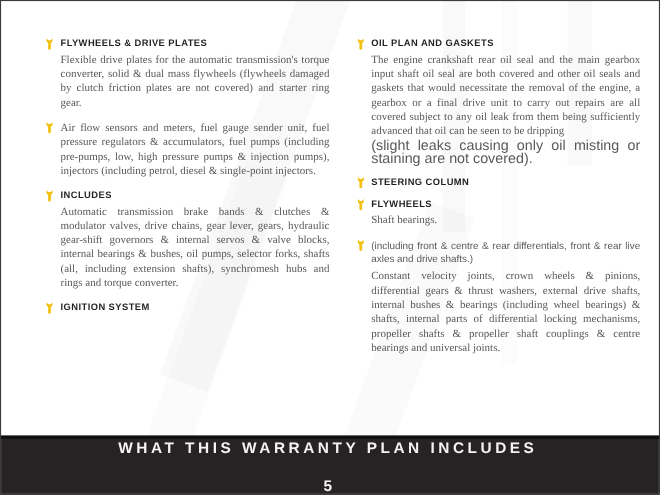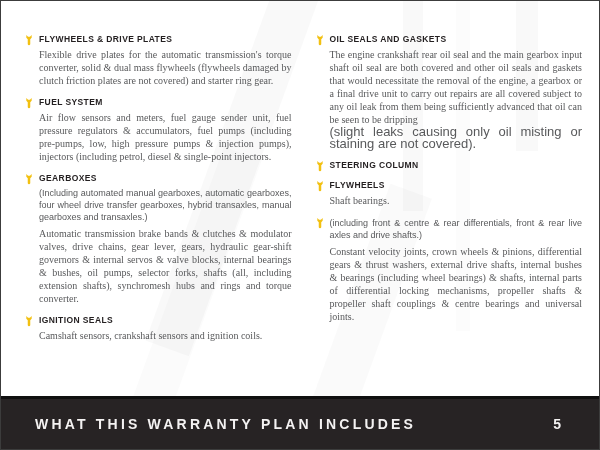--- a/index.html
+++ b/index.html
@@ -22,21 +22,21 @@
   .wm-diag-2 { left: 150px; top: 140px; width: 40px; height: 420px; transform: rotate(20deg); background: rgba(80,80,80,0.025); }
   .wm-vert-1 { left: 402px; top: 0; width: 20px; height: 210px; }
   .wm-vert-2 { left: 455px; top: 0; width: 14px; height: 330px; background: rgba(80,80,80,0.02); }
   .wm-vert-3 { left: 515px; top: 0; width: 22px; height: 150px; }
   .wm-diag-3 { left: 330px; top: 180px; width: 44px; height: 340px; transform: rotate(20deg); background: rgba(80,80,80,0.03); }
 
   .content {
     position: relative;
     display: flex;
     gap: 24px;
-    padding: 33px 17px 0 24px;
+    padding: 33px 17px 0 40px;
     height: 397px;
     overflow: hidden;
   }
   .column { flex: 1; min-width: 0; }
 
   .section { position: relative; padding-left: 14px; margin-bottom: 10px; }
   .sec-icon {
     position: absolute;
     left: 0;
     top: 1px;
@@ -77,20 +77,21 @@
     left: 0;
     bottom: 0;
     width: 100%;
     height: 53px;
     background: #272324;
     border-top: 3px solid #101010;
     display: flex;
     align-items: center;
     justify-content: space-between;
     padding: 0 38px 0 34px;
+    flex-direction: column;
   }
   .footer-title {
     color: #f4f2f2;
     font-size: 14px;
     font-weight: bold;
     letter-spacing: 3.2px;
     white-space: nowrap;
   }
   .footer-page {
     color: #f4f2f2;
@@ -118,52 +119,49 @@
     <div class="sec-title">FLYWHEELS &amp; DRIVE PLATES</div>
 
     <div class="sec-body">Flexible drive plates for the automatic transmission's torque converter, solid &amp; dual mass flywheels (flywheels damaged by clutch friction plates are not covered) and starter ring gear.</div>
 
   </div>
 
   <div class="section">
     <svg class="sec-icon" viewBox="0 0 10 14" xmlns="http://www.w3.org/2000/svg">
       <path class="wrench-path" d="M1.6 0 L3.8 2.1 L6.2 2.1 L8.4 0 L8.4 3.6 L6.6 5.3 L6.6 11.8 A1.7 1.7 0 0 1 3.4 11.8 L3.4 5.3 L1.6 3.6 Z" fill="#F2C011"></path>
     </svg>
-    <div class="sec-title">FUEL SYSTEM</div>
 
     <div class="sec-body">Air flow sensors and meters, fuel gauge sender unit, fuel pressure regulators &amp; accumulators, fuel pumps (including pre-pumps, low, high pressure pumps &amp; injection pumps), injectors (including petrol, diesel &amp; single-point injectors.</div>
 
   </div>
 
   <div class="section">
     <svg class="sec-icon" viewBox="0 0 10 14" xmlns="http://www.w3.org/2000/svg">
       <path class="wrench-path" d="M1.6 0 L3.8 2.1 L6.2 2.1 L8.4 0 L8.4 3.6 L6.6 5.3 L6.6 11.8 A1.7 1.7 0 0 1 3.4 11.8 L3.4 5.3 L1.6 3.6 Z" fill="#F2C011"></path>
     </svg>
-    <div class="sec-title">GEARBOXES</div>
-    <div class="sec-note">(Including automated manual gearboxes, automatic gearboxes, four wheel drive transfer gearboxes, hybrid transaxles, manual gearboxes and transaxles.)</div>
+    <div class="sec-title">INCLUDES</div>
     <div class="sec-body">Automatic transmission brake bands &amp; clutches &amp; modulator valves, drive chains, gear lever, gears, hydraulic gear-shift governors &amp; internal servos &amp; valve blocks, internal bearings &amp; bushes, oil pumps, selector forks, shafts (all, including extension shafts), synchromesh hubs and rings and torque converter.</div>
 
   </div>
 
   <div class="section">
     <svg class="sec-icon" viewBox="0 0 10 14" xmlns="http://www.w3.org/2000/svg">
       <path class="wrench-path" d="M1.6 0 L3.8 2.1 L6.2 2.1 L8.4 0 L8.4 3.6 L6.6 5.3 L6.6 11.8 A1.7 1.7 0 0 1 3.4 11.8 L3.4 5.3 L1.6 3.6 Z" fill="#F2C011"></path>
     </svg>
-    <div class="sec-title">IGNITION SEALS</div>
-
-    <div class="sec-body">Camshaft sensors, crankshaft sensors and ignition coils.</div>
+    <div class="sec-title">IGNITION SYSTEM</div>
+
 
   </div>
 </div>
     <div class="column">
   <div class="section">
     <svg class="sec-icon" viewBox="0 0 10 14" xmlns="http://www.w3.org/2000/svg">
       <path class="wrench-path" d="M1.6 0 L3.8 2.1 L6.2 2.1 L8.4 0 L8.4 3.6 L6.6 5.3 L6.6 11.8 A1.7 1.7 0 0 1 3.4 11.8 L3.4 5.3 L1.6 3.6 Z" fill="#F2C011"></path>
     </svg>
-    <div class="sec-title">OIL SEALS AND GASKETS</div>
+    <div class="sec-title">OIL PLAN AND GASKETS</div>
 
     <div class="sec-body">The engine crankshaft rear oil seal and the main gearbox input shaft oil seal are both covered and other oil seals and gaskets that would necessitate the removal of the engine, a gearbox or a final drive unit to carry out repairs are all covered subject to any oil leak from them being sufficiently advanced that oil can be seen to be dripping</div>
     <div class="sec-fineprint">(slight leaks causing only oil misting or staining are not covered).</div>
   </div>
 
   <div class="section">
     <svg class="sec-icon" viewBox="0 0 10 14" xmlns="http://www.w3.org/2000/svg">
       <path class="wrench-path" d="M1.6 0 L3.8 2.1 L6.2 2.1 L8.4 0 L8.4 3.6 L6.6 5.3 L6.6 11.8 A1.7 1.7 0 0 1 3.4 11.8 L3.4 5.3 L1.6 3.6 Z" fill="#F2C011"></path>
     </svg>
     <div class="sec-title">STEERING COLUMN</div>

